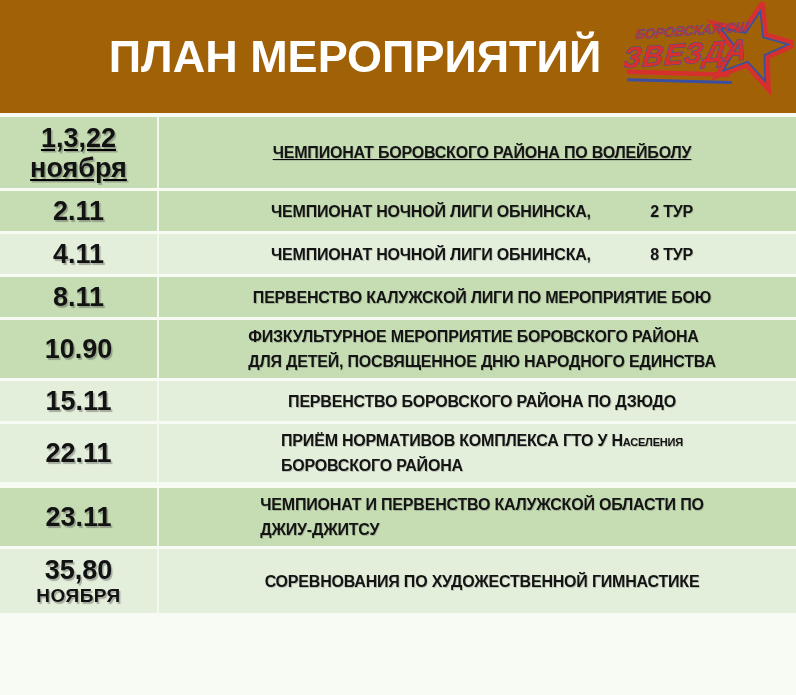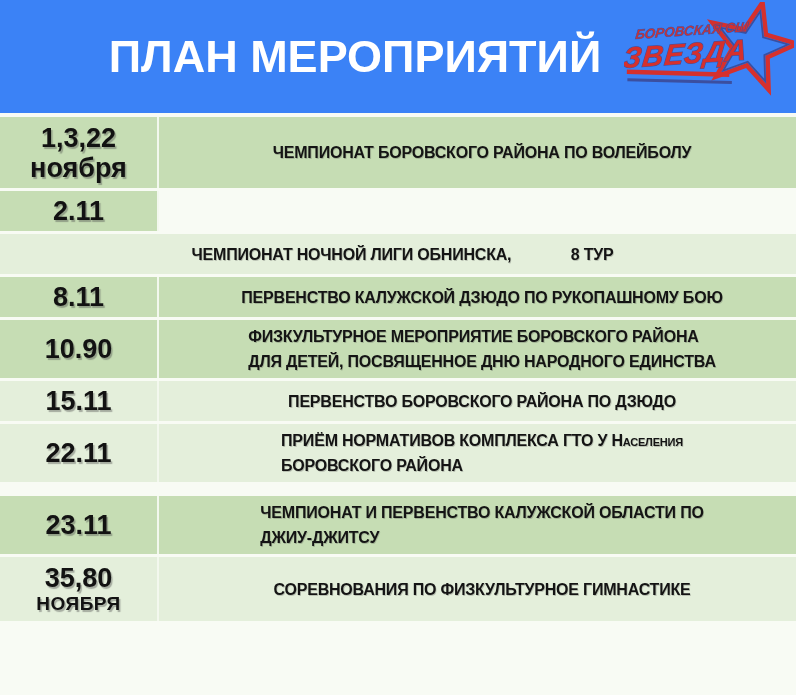--- a/index.html
+++ b/index.html
@@ -7,21 +7,21 @@
     width:796px;height:695px;overflow:hidden;
     font-family:"Liberation Sans","DejaVu Sans",sans-serif;
     background:#fff;
   }
   #page{
     width:796px;height:695px;display:flex;flex-direction:column;
     background:#f8fbf4; 
   }
   
   .header{
-    position:relative;flex:0 0 113px;background:#3b82f6;
+    position:relative;flex:0 0 113px;background:#a16207;
     display:flex;flex-direction:column;justify-content:center;
   }
   .title-block{
     margin-left:52px;margin-right:138px;text-align:center;
     color:#ffffff;font-weight:bold;line-height:51px;font-size:45px;
     letter-spacing:0px;white-space:nowrap;
   }
   .logo{
     position:absolute;top:2px;right:2px;width:170px;height:110px;
   }
@@ -77,45 +77,51 @@
         <g transform="skewX(-10)">
           <text x="18" y="32" font-size="13.5" font-weight="bold" font-style="italic" fill="#d5302e" stroke="#3b4fa0" stroke-width="0.5" font-family="Liberation Sans, DejaVu Sans, sans-serif">БОРОВСКАЯ СШ</text>
           <text x="8" y="60" font-size="29" font-weight="bold" font-style="italic" fill="#d5302e" stroke="#3b4fa0" stroke-width="1.1" letter-spacing="1" style="paint-order:stroke fill;" font-family="Liberation Sans, DejaVu Sans, sans-serif">ЗВЕЗДА</text>
         </g>
       </g>
     </svg>
   </div>
 
   <div class="table">
 
-  <div class="row medium" style="min-height: 71px;">
+  <div class="row medium" style="min-height: 71px; text-decoration: underline;">
         <div class="cell date-cell">
           <div>1,3,22</div>
           <div>ноября</div>
         </div>
         <div class="cell event-cell">
           <div class="event-text">ЧЕМПИОНАТ БОРОВСКОГО РАЙОНА ПО ВОЛЕЙБОЛУ</div>
         </div>
       </div>
       <div class="row medium">
         <div class="cell date-cell">
           <div>2.11</div>
         </div>
+        <div class="cell event-cell">
+          <div class="event-text">ЧЕМПИОНАТ НОЧНОЙ ЛИГИ ОБНИНСКА,              2 ТУР</div>
+        </div>
       </div>
       <div class="row light">
+        <div class="cell date-cell">
+          <div>4.11</div>
+        </div>
         <div class="cell event-cell">
           <div class="event-text">ЧЕМПИОНАТ НОЧНОЙ ЛИГИ ОБНИНСКА,              8 ТУР</div>
         </div>
       </div>
       <div class="row medium">
         <div class="cell date-cell">
           <div>8.11</div>
         </div>
         <div class="cell event-cell">
-          <div class="event-text">ПЕРВЕНСТВО КАЛУЖСКОЙ ДЗЮДО ПО РУКОПАШНОМУ БОЮ</div>
+          <div class="event-text">ПЕРВЕНСТВО КАЛУЖСКОЙ ЛИГИ ПО МЕРОПРИЯТИЕ БОЮ</div>
         </div>
       </div>
       <div class="row medium">
         <div class="cell date-cell">
           <div>10.90</div>
         </div>
         <div class="cell event-cell">
           <div class="event-text">ФИЗКУЛЬТУРНОЕ МЕРОПРИЯТИЕ БОРОВСКОГО РАЙОНА
 ДЛЯ ДЕТЕЙ, ПОСВЯЩЕННОЕ ДНЮ НАРОДНОГО ЕДИНСТВА</div>
         </div>
@@ -130,33 +136,33 @@
       </div>
       <div class="row light">
         <div class="cell date-cell">
           <div>22.11</div>
         </div>
         <div class="cell event-cell">
           <div class="event-text">ПРИЁМ НОРМАТИВОВ КОМПЛЕКСА ГТО У Населения
 БОРОВСКОГО РАЙОНА</div>
         </div>
       </div>
-      <div class="row medium" style="margin-top: 11px;">
+      <div class="row medium" style="margin-top: 3px;">
         <div class="cell date-cell">
           <div>23.11</div>
         </div>
         <div class="cell event-cell">
           <div class="event-text">ЧЕМПИОНАТ И ПЕРВЕНСТВО КАЛУЖСКОЙ ОБЛАСТИ ПО
 ДЖИУ-ДЖИТСУ</div>
         </div>
       </div>
       <div class="row light" style="min-height: 64px;">
         <div class="cell date-cell">
           <div>35,80</div>
           <div class="date-line2-small">НОЯБРЯ</div>
         </div>
         <div class="cell event-cell">
-          <div class="event-text">СОРЕВНОВАНИЯ ПО ФИЗКУЛЬТУРНОЕ ГИМНАСТИКЕ</div>
+          <div class="event-text">СОРЕВНОВАНИЯ ПО ХУДОЖЕСТВЕННОЙ ГИМНАСТИКЕ</div>
         </div>
       </div>
     </div>
 
 </div>
 
 </body></html>

